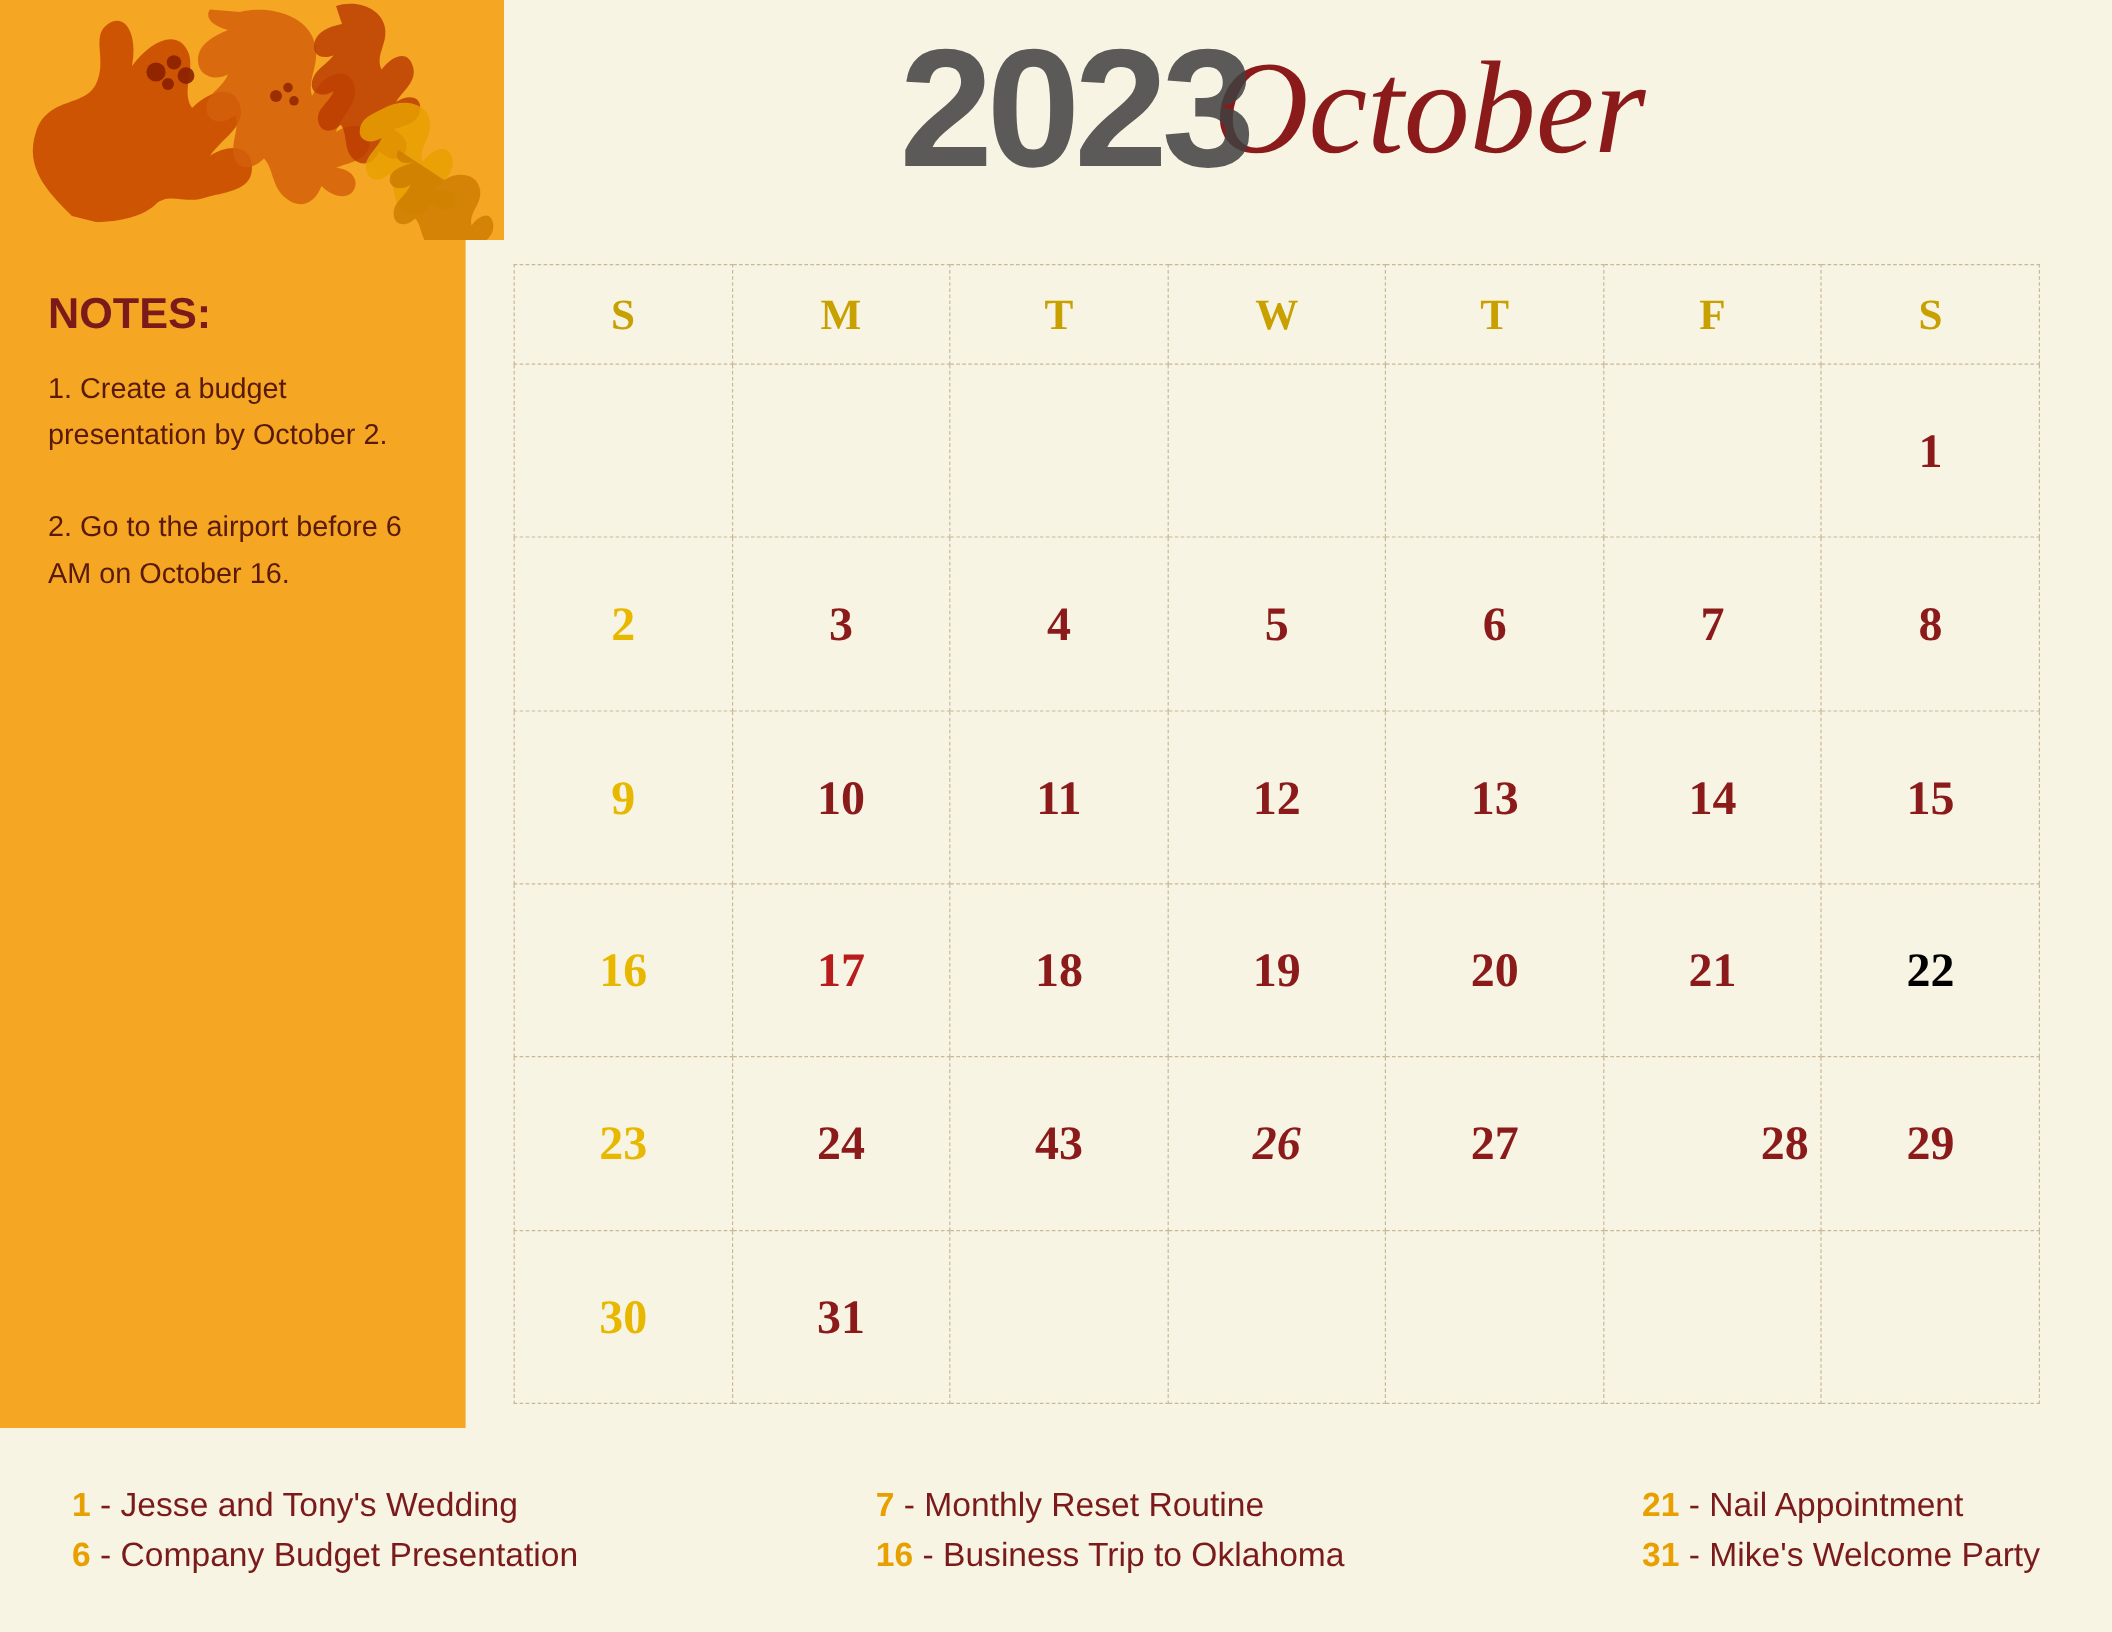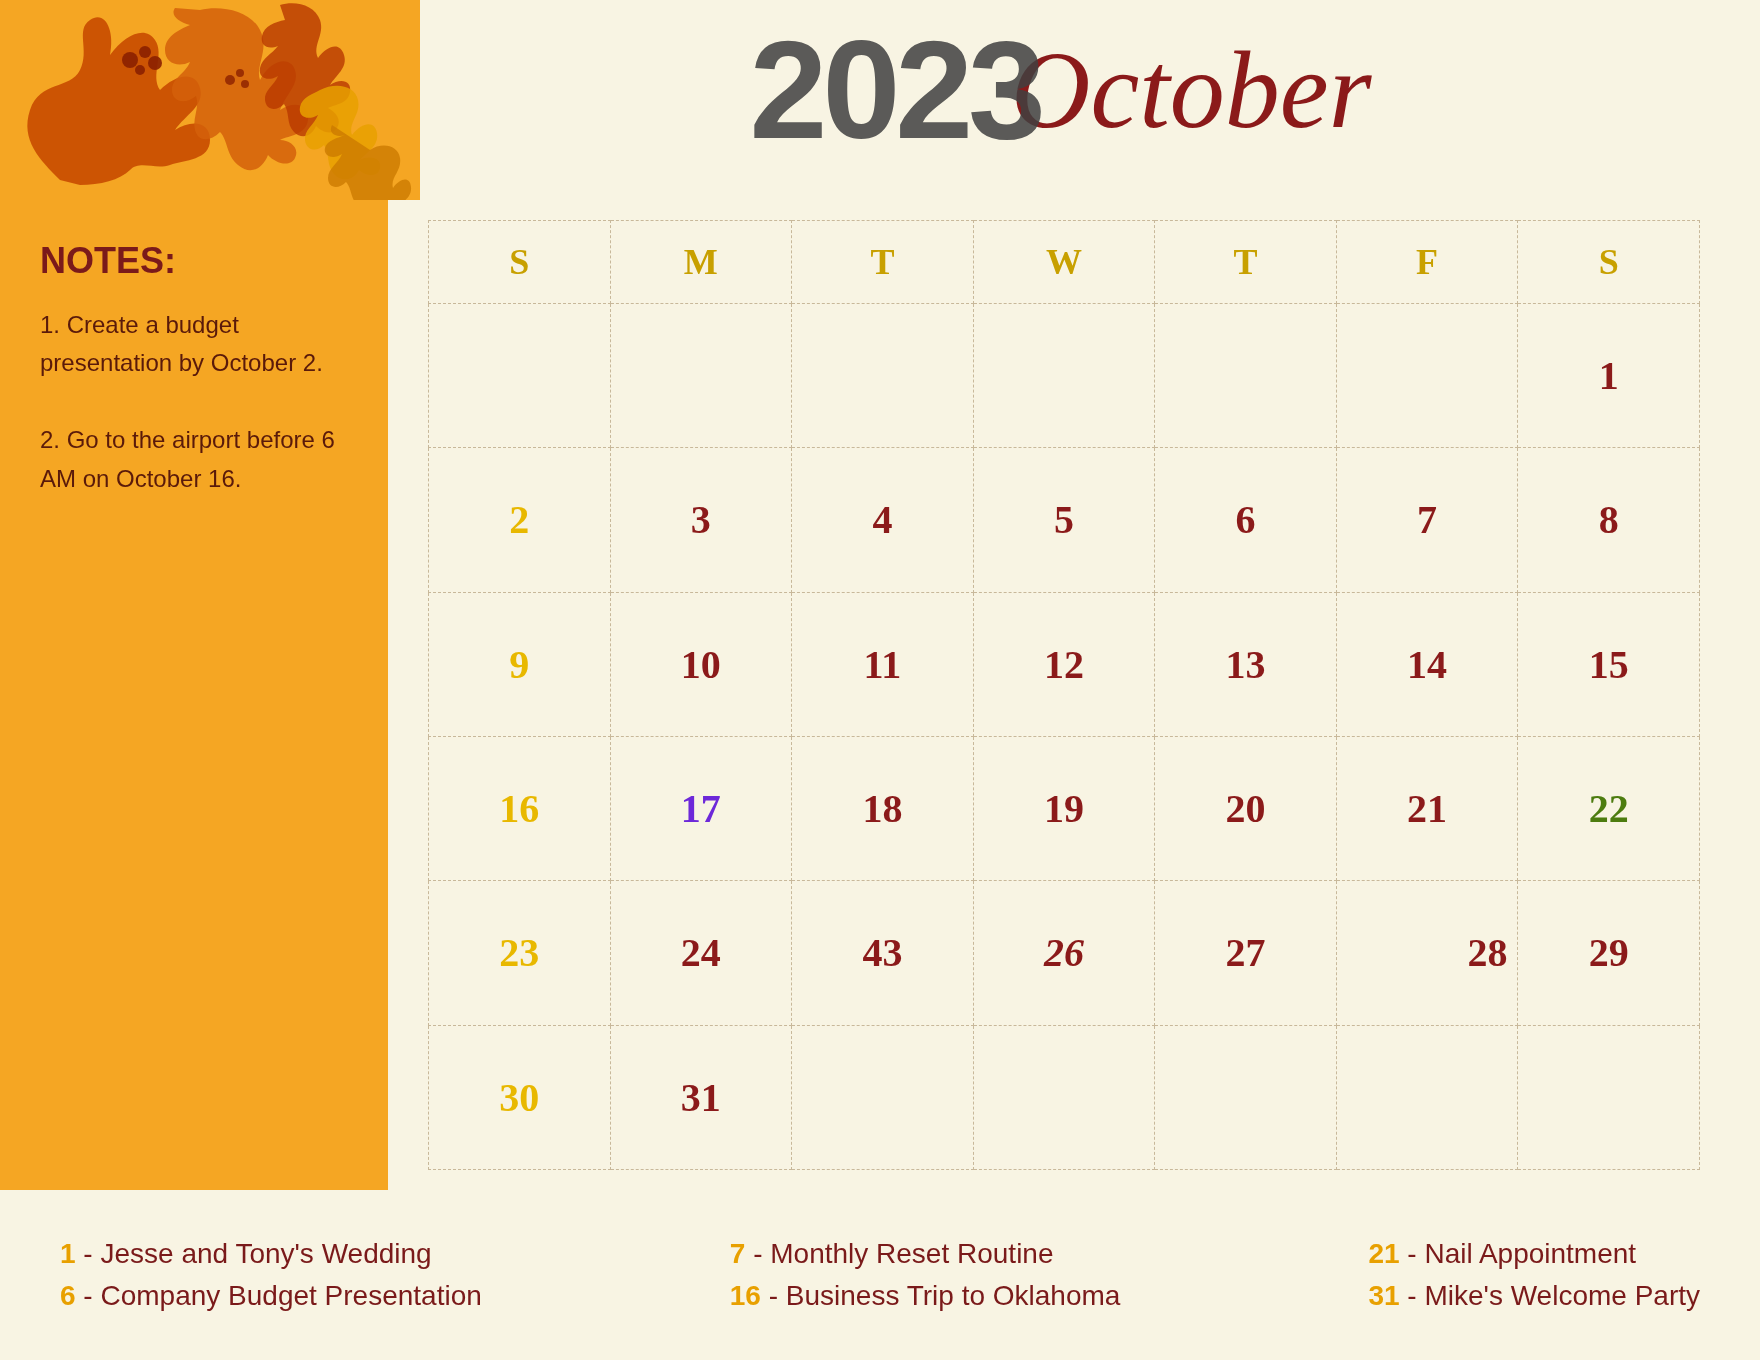--- a/index.html
+++ b/index.html
@@ -255,26 +255,26 @@
               <td style="color: rgb(232, 184, 0);">9</td>
               <td style="color: rgb(139, 26, 26);">10</td>
               <td style="color: rgb(139, 26, 26);">11</td>
               <td style="color: rgb(139, 26, 26);">12</td>
               <td style="color: rgb(139, 26, 26);">13</td>
               <td style="color: rgb(139, 26, 26);">14</td>
               <td style="color: rgb(139, 26, 26);">15</td>
             </tr>
             <tr>
               <td style="color: rgb(232, 184, 0);">16</td>
-              <td style="color: #6d28d9;">17</td>
+              <td style="color: #b91c1c;">17</td>
               <td style="color: rgb(139, 26, 26);">18</td>
               <td style="color: rgb(139, 26, 26);">19</td>
               <td style="color: rgb(139, 26, 26);">20</td>
               <td style="color: rgb(139, 26, 26);">21</td>
-              <td style="color: #4d7c0f;">22</td>
+              <td style="color: #000000;">22</td>
             </tr>
             <tr>
               <td style="color: rgb(232, 184, 0);">23</td>
               <td style="color: rgb(139, 26, 26);">24</td>
               <td style="color: rgb(139, 26, 26);">43</td>
               <td style="color: rgb(139, 26, 26); font-style: italic;">26</td>
               <td style="color: rgb(139, 26, 26);">27</td>
               <td style="color: rgb(139, 26, 26); text-align: right;">28</td>
               <td style="color: rgb(139, 26, 26);">29</td>
             </tr>

